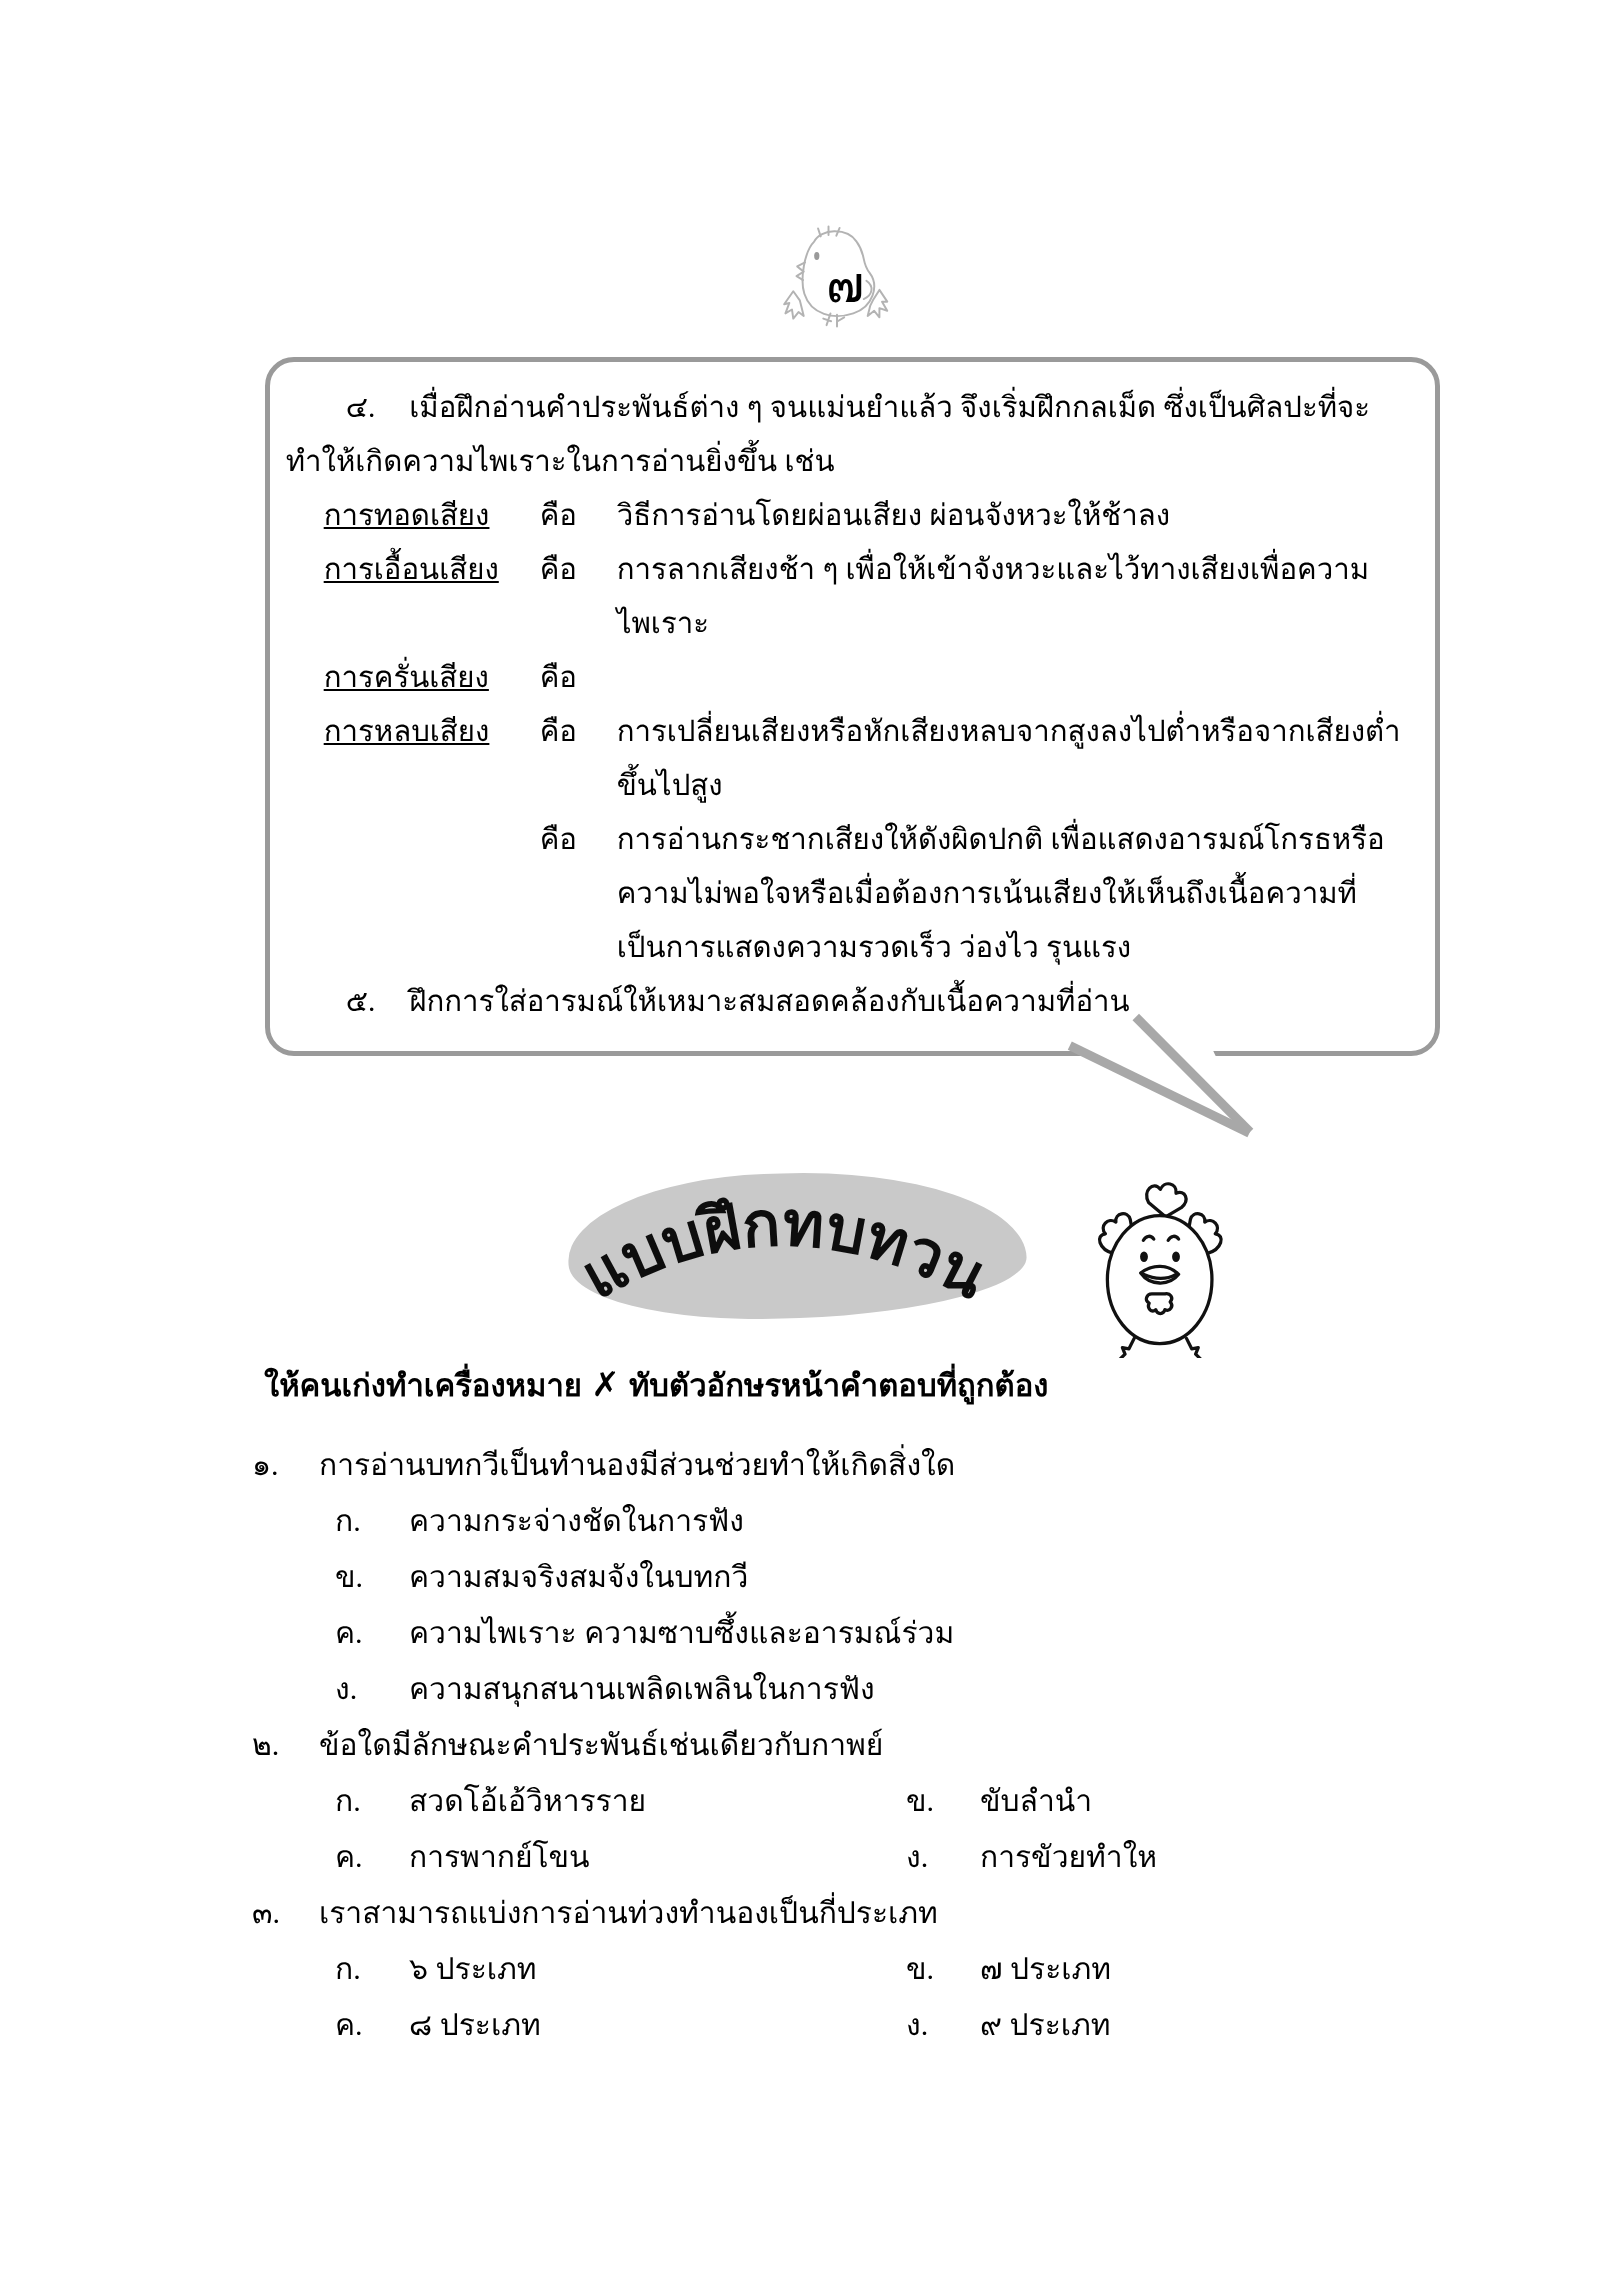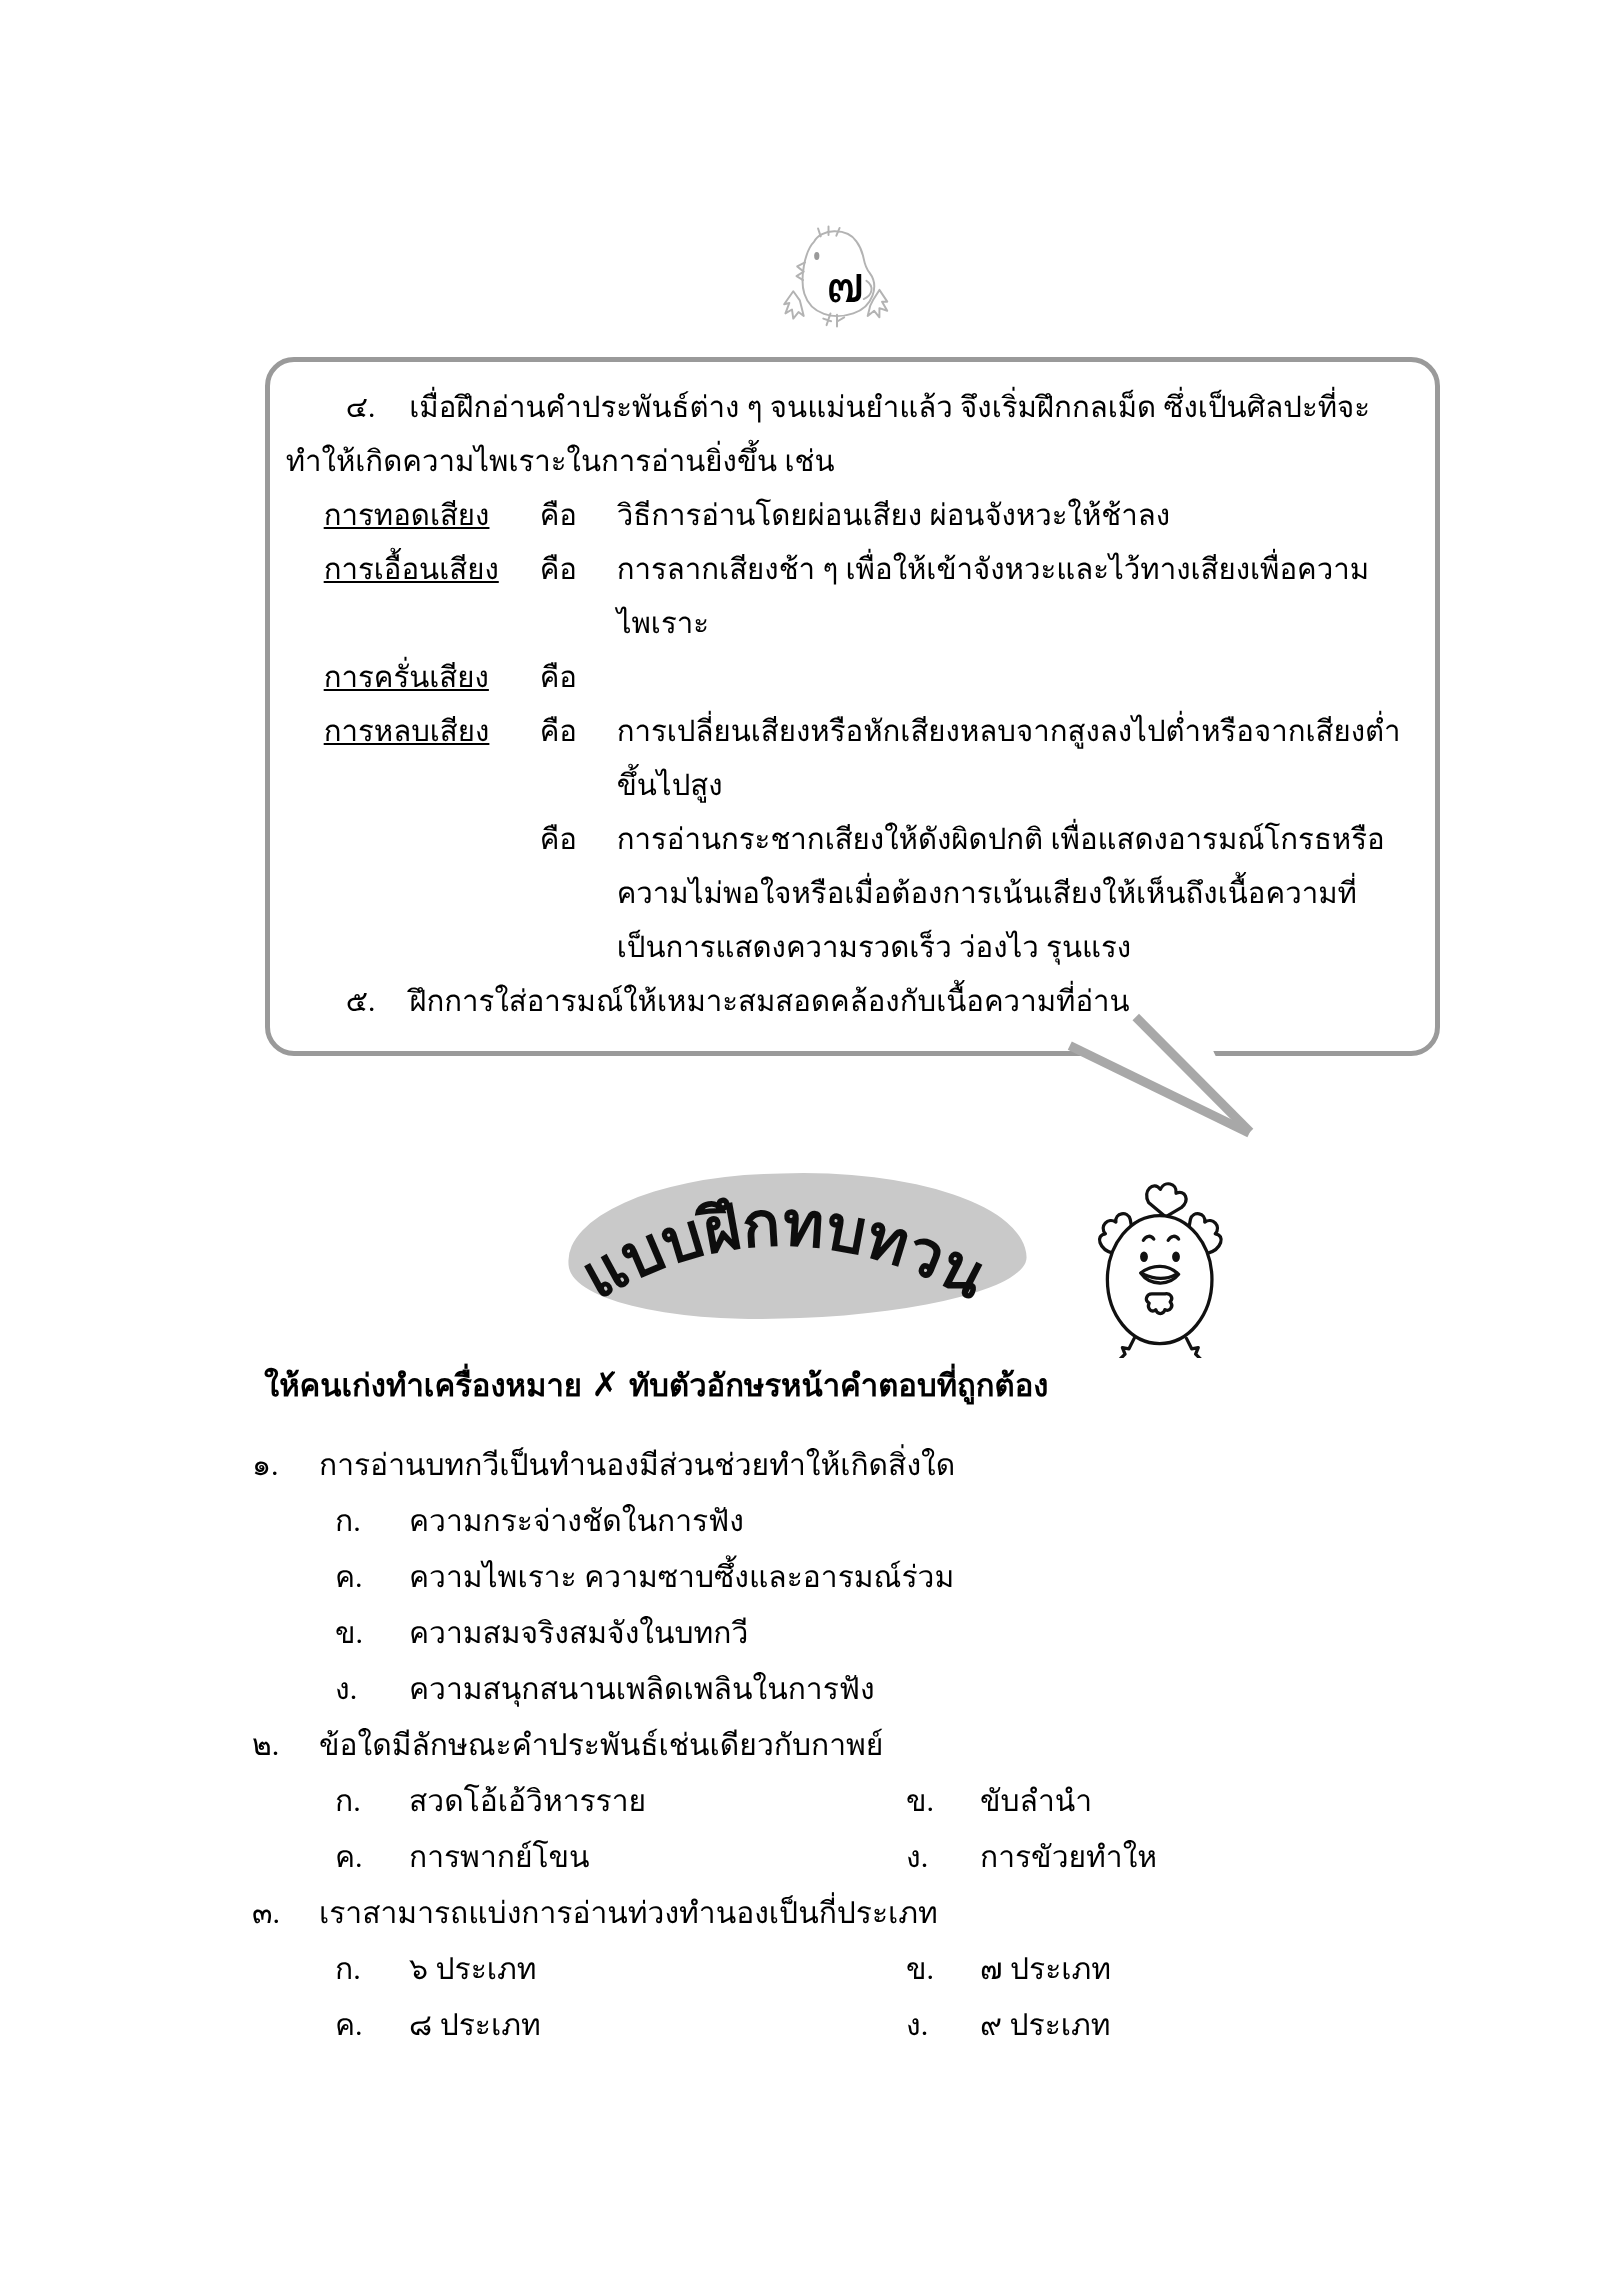--- a/index.html
+++ b/index.html
@@ -129,24 +129,24 @@
 
   <div class="abs questions">
 
     <div class="qrow">
       <span class="qnum">๑.</span><span>การอ่านบทกวีเป็นทำนองมีส่วนช่วยทำให้เกิดสิ่งใด</span>
     </div>
     <div class="crow">
       <span class="clet">ก.</span><span>ความกระจ่างชัดในการฟัง</span>
     </div>
     <div class="crow">
-      <span class="clet">ค.</span><span>ความไพเราะ ความซาบซึ้งและอารมณ์ร่วม</span>
+      <span class="clet">ข.</span><span>ความสมจริงสมจังในบทกวี</span>
     </div>
     <div class="crow">
-      <span class="clet">ข.</span><span>ความสมจริงสมจังในบทกวี</span>
+      <span class="clet">ค.</span><span>ความไพเราะ ความซาบซึ้งและอารมณ์ร่วม</span>
     </div>
     <div class="crow">
       <span class="clet">ง.</span><span>ความสนุกสนานเพลิดเพลินในการฟัง</span>
     </div>
 
     <div class="qrow">
       <span class="qnum">๒.</span><span>ข้อใดมีลักษณะคำประพันธ์เช่นเดียวกับกาพย์</span>
     </div>
     <div class="crow">
       <span class="clet">ก.</span><span class="ctext2">สวดโอ้เอ้วิหารราย</span><span class="clet">ข.</span><span>ขับลำนำ</span>

